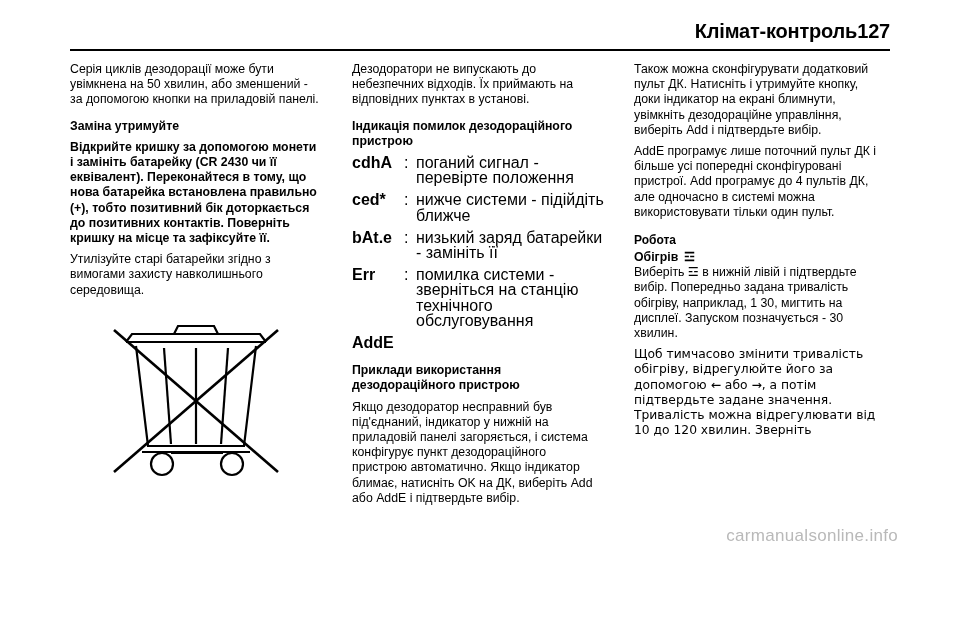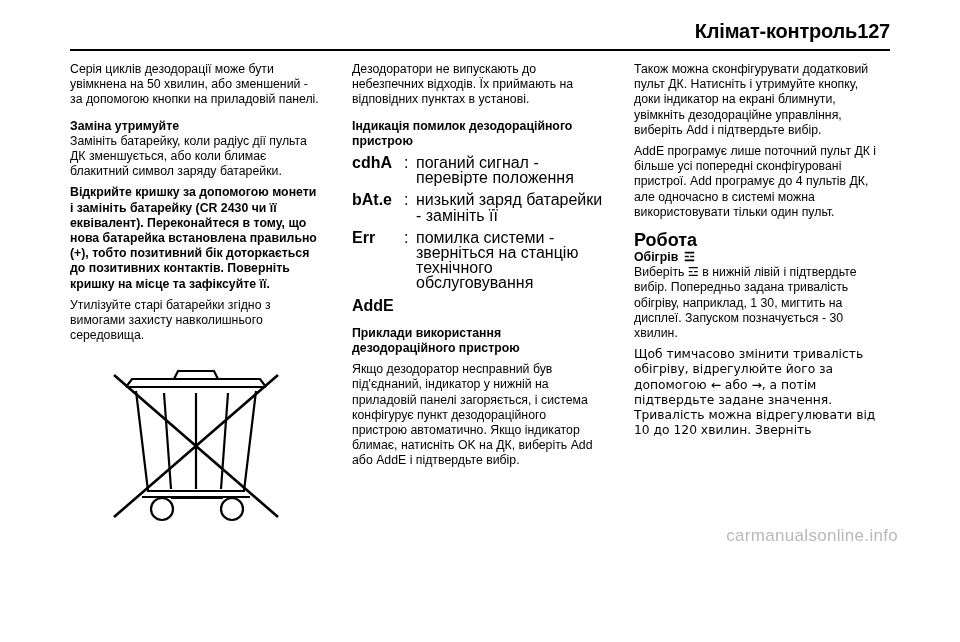--- a/index.html
+++ b/index.html
@@ -66,21 +66,21 @@
     font-weight: bold;
   }
   .sp {
     height: 11px;
   }
   .sp-sm {
     height: 6px;
   }
   .h2 {
     font-weight: bold;
-    font-size: 18px;
+    font-size: 12px;
     line-height: 19px;
     margin: 6px 0 2px 0;
   }
   
   .deflist {
     width: 100%;
     border-collapse: collapse;
     font-size: 16px;
     line-height: 15.2px;
   }
@@ -134,21 +134,20 @@
     <span>Клімат-контроль</span><span class="pagenum">127</span>
   </div>
   <div class="rule"></div>
 
   <div class="columns">
 
     <div class="col">
       <p>Серія циклів дезодорації може бути увімкнена на 50 хвилин, або зменшений - за допомогою кнопки на приладовій панелі.</p>
       <div class="sp"></div>
       <p class="b">Заміна утримуйте</p>
-      <p>Замініть батарейку, коли радіус дії пульта ДК зменшується, або коли блимає блакитний символ заряду батарейки.</p>
       <div class="sp-sm"></div>
       <p class="b">Відкрийте кришку за допомогою монети і замініть батарейку (CR 2430 чи її еквівалент). Переконайтеся в тому, що нова батарейка встановлена правильно (+), тобто позитивний бік доторкається до позитивних контактів. Поверніть кришку на місце та зафіксуйте її.</p>
       <div class="sp-sm"></div>
       <p>Утилізуйте старі батарейки згідно з вимогами захисту навколишнього середовища.</p>
 
       <div class="figure">
         <svg width="252" height="175" viewBox="0 0 252 175">
           <g fill="none" stroke="#000" stroke-width="2.2">
 
             <path d="M56 30 L196 30"></path>
@@ -181,20 +180,25 @@
       <p class="b">Індикація помилок дезодораційного пристрою</p>
       <div class="sp-sm"></div>
       <table class="deflist">
         <tbody>
           <tr>
             <td class="term">cdhA</td>
             <td class="colon">:</td>
             <td class="desc">поганий сигнал - перевірте положення</td>
           </tr>
           <tr>
+            <td class="term">ced*</td>
+            <td class="colon">:</td>
+            <td class="desc">нижче системи - підійдіть ближче</td>
+          </tr>
+          <tr>
             <td class="term">bAt.e</td>
             <td class="colon">:</td>
             <td class="desc">низький заряд батарейки - замініть її</td>
           </tr>
           <tr>
             <td class="term">Err</td>
             <td class="colon">:</td>
             <td class="desc">помилка системи - зверніться на станцію технічного обслуговування</td>
           </tr>
           <tr>

